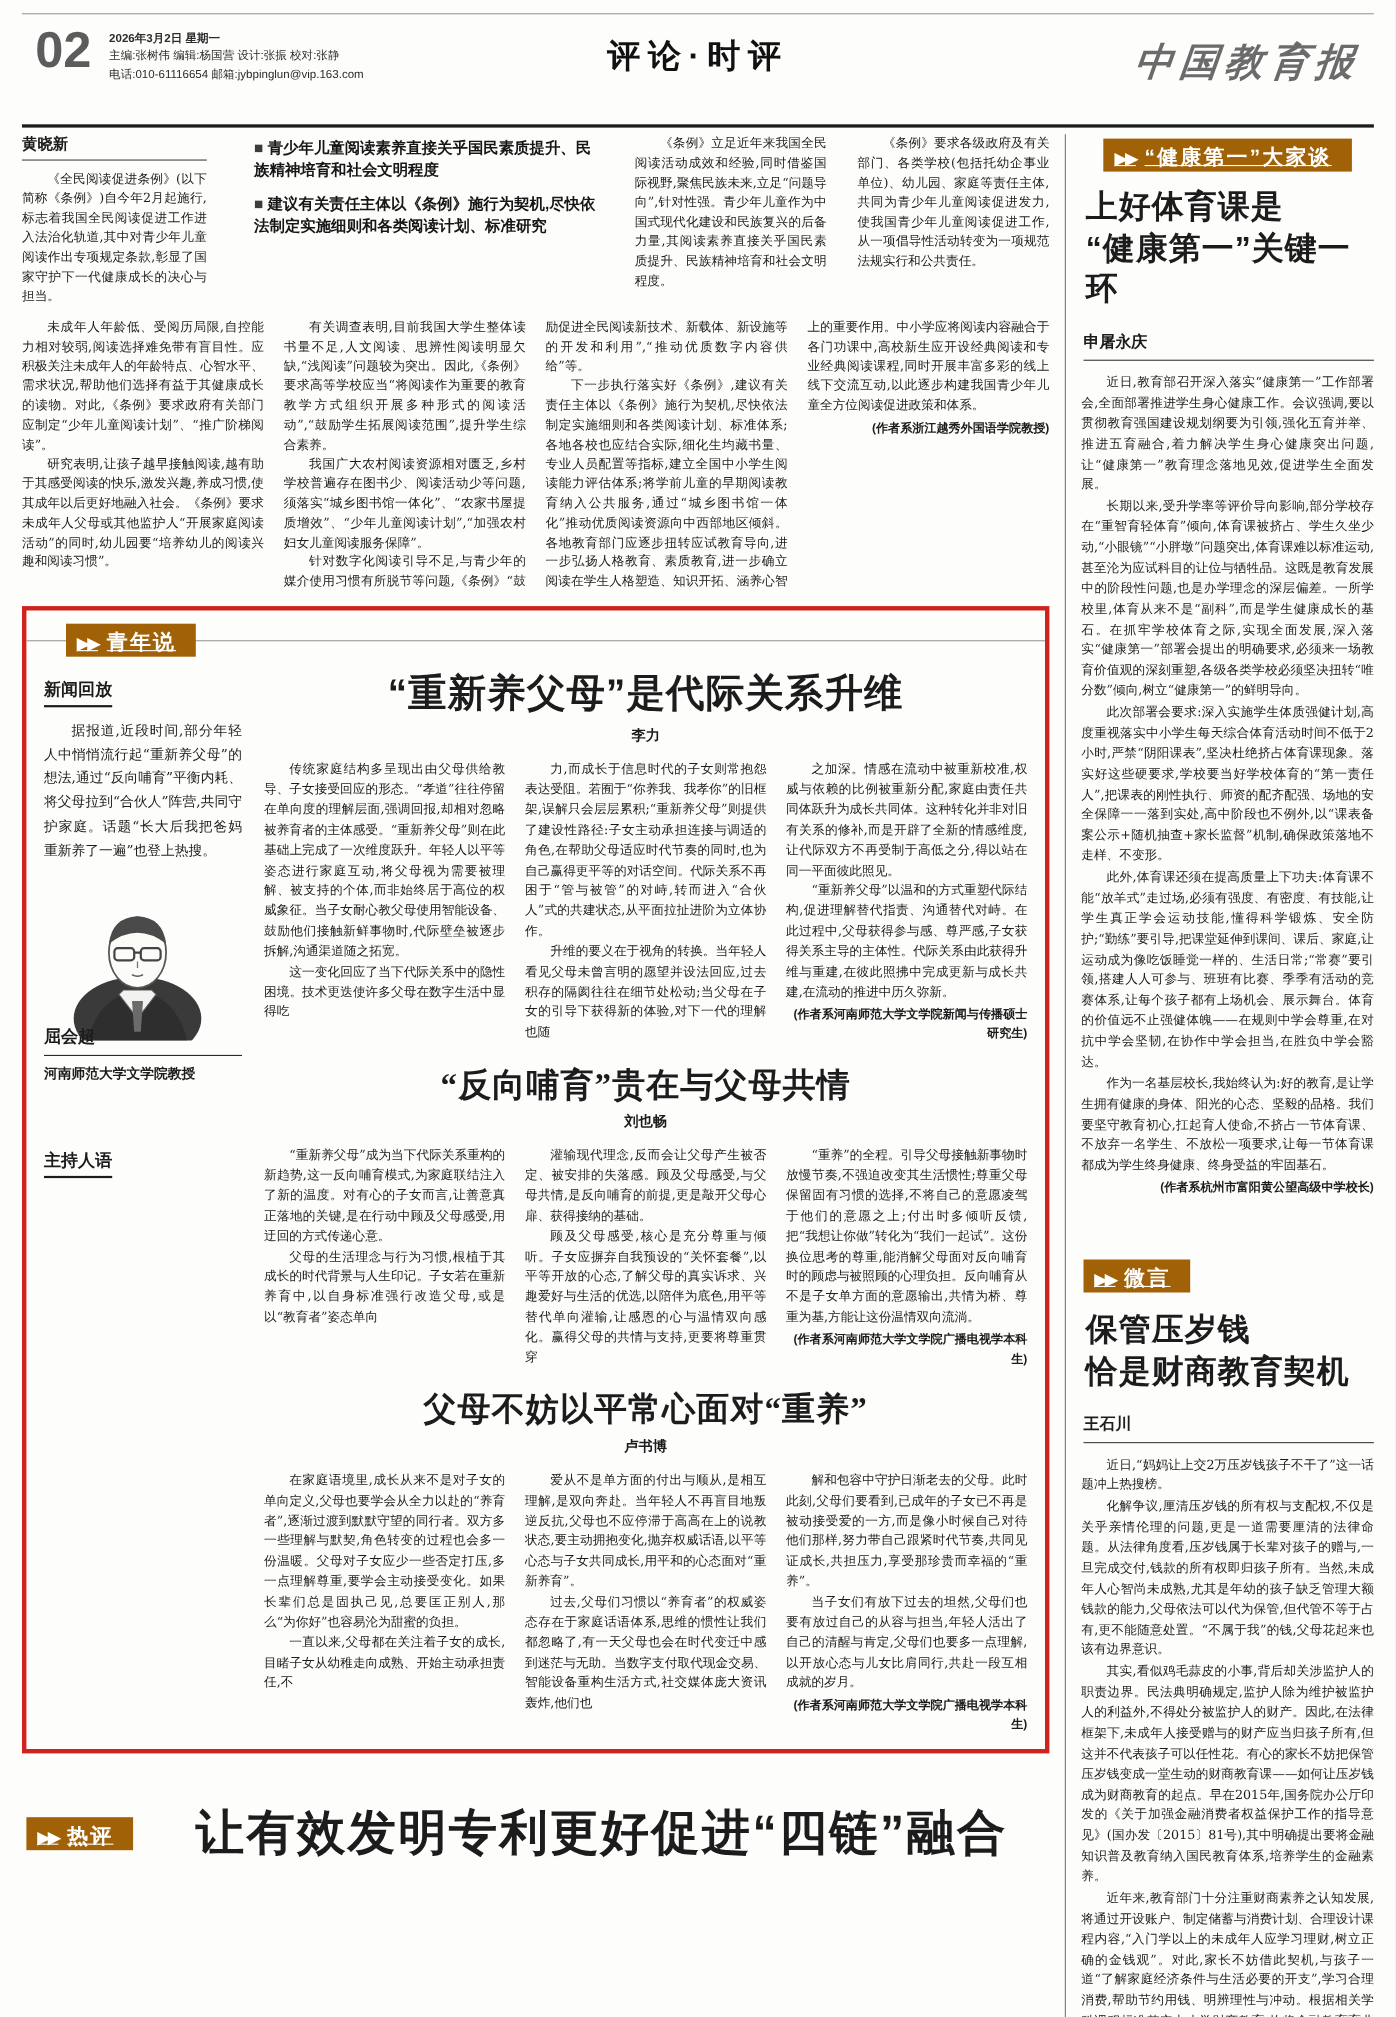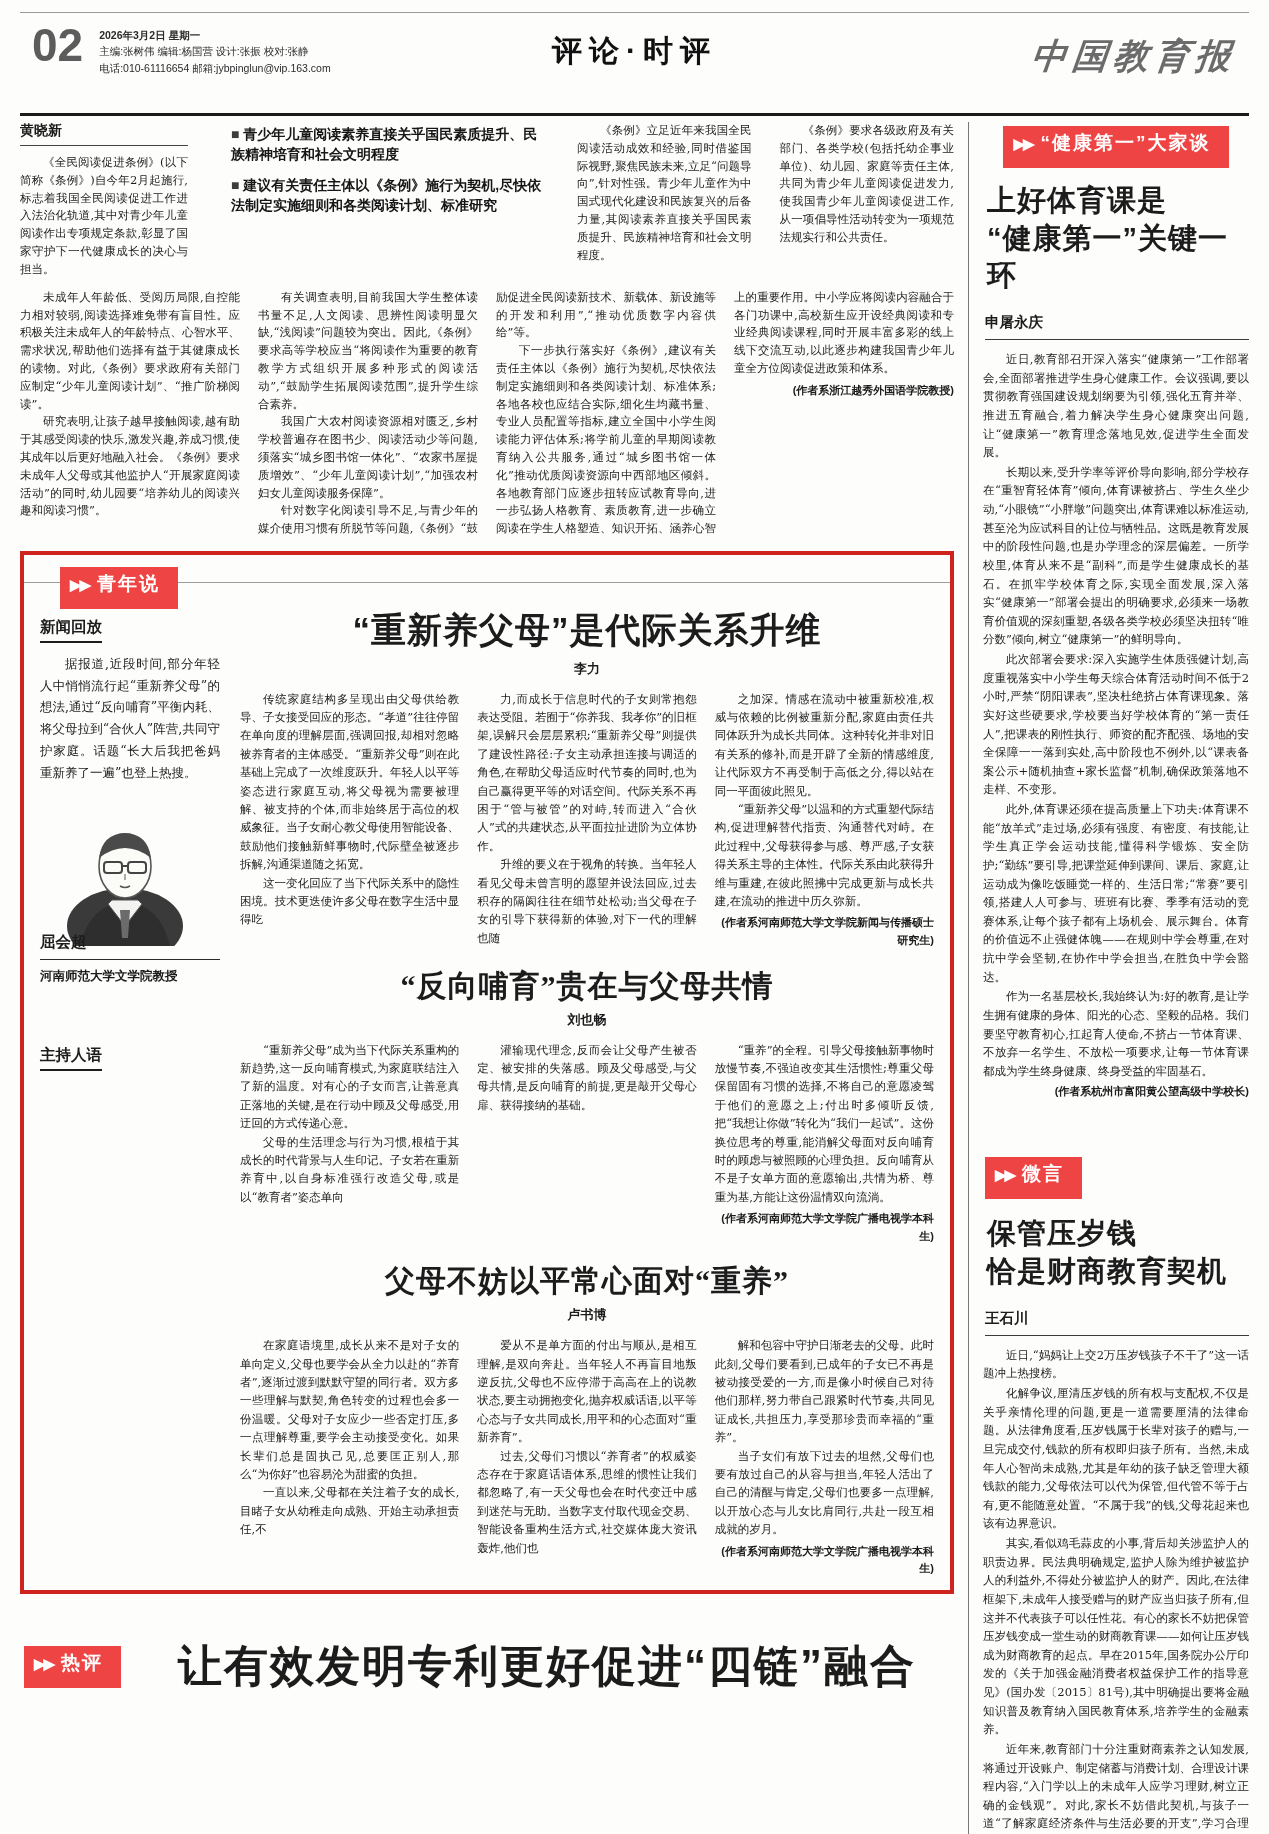--- a/index.html
+++ b/index.html
@@ -48,22 +48,22 @@
   .bullet::before { content:"■ "; color:#3c3c3c; }
   .dr-c3,.dr-c4 { flex:1; min-width:0; }
   .dr-body { column-count:4; column-gap:18px; column-fill:auto; height:250px; font-size:11.5px; line-height:1.55; text-align:justify; overflow:hidden; }
   .para { margin:0; text-indent:2em; }
   .attribution { text-align:right; font-family:"Liberation Sans",sans-serif; font-weight:bold; font-size:11px; margin-top:4px; }
 
   
   .youth { border:4px solid #cf231d; margin:12px 0 14px 0; padding:12px 16px 12px 16px; }
   .badge-row { position:relative; height:32px; margin-bottom:4px; }
   .badge-row::before { content:""; position:absolute; left:-16px; right:-16px; top:15px; border-top:1px solid #9a9a9a; }
-  .badge { position:relative; display:inline-block; background:#ef4444; color:#fff;
-    font-family:"Liberation Sans",sans-serif; font-weight:bold; font-size:19px; padding:4px 18px 12px 10px; margin-left:20px; letter-spacing:2px; }
+  .badge { position:relative; display:inline-block; background:#a16207; color:#fff;
+    font-family:"Liberation Sans",sans-serif; font-weight:bold; font-size:19px; padding:4px 18px 0 10px; margin-left:20px; letter-spacing:2px;text-decoration:underline; }
   .badge .arr { font-size:15px; letter-spacing:-2px; margin-right:8px; }
   .youth-flex { display:flex; gap:20px; }
   .y-sidebar { width:180px; flex-shrink:0; }
   .side-label { display:inline-block; font-family:"Liberation Sans",sans-serif; font-weight:bold; font-size:15.5px; border-bottom:2px solid #1c1c1c; padding-bottom:3px; margin:14px 0 10px 0; }
   .side-text { font-size:12.5px; line-height:1.75; text-align:justify; }
   .portrait-wrap { margin:34px 0 8px 10px; width:150px; }
   .expert-name { font-family:"Liberation Sans",sans-serif; font-weight:bold; font-size:15.5px; border-bottom:1px solid #2a2a2a; padding-bottom:6px; margin-top:-26px; }
   .expert-title { font-family:"Liberation Sans",sans-serif; font-weight:bold; font-size:12.5px; margin-top:8px; }
   .host-block { margin-top:46px; }
   .y-main { flex:1; min-width:0; }
@@ -187,20 +187,21 @@
 
             <h2 class="y-h2">“反向哺育”贵在与父母共情</h2>
             <div class="y-byline">刘也畅</div>
             <div class="y-cols">
               <div class="y-col">
                   <p class="para">“重新养父母”成为当下代际关系重构的新趋势,这一反向哺育模式,为家庭联结注入了新的温度。对有心的子女而言,让善意真正落地的关键,是在行动中顾及父母感受,用迂回的方式传递心意。</p>
                   <p class="para">父母的生活理念与行为习惯,根植于其成长的时代背景与人生印记。子女若在重新养育中,以自身标准强行改造父母,或是以“教育者”姿态单向</p>
                 </div>
               <div class="y-col">
                   <p class="para">灌输现代理念,反而会让父母产生被否定、被安排的失落感。顾及父母感受,与父母共情,是反向哺育的前提,更是敲开父母心扉、获得接纳的基础。</p>
+                  <p class="para">顾及父母感受,核心是充分尊重与倾听。子女应摒弃自我预设的“关怀套餐”,以平等开放的心态,了解父母的真实诉求、兴趣爱好与生活的优选,以陪伴为底色,用平等替代单向灌输,让感恩的心与温情双向感化。赢得父母的共情与支持,更要将尊重贯穿</p>
                 </div>
               <div class="y-col">
                 <div>
                     <p class="para">“重养”的全程。引导父母接触新事物时放慢节奏,不强迫改变其生活惯性;尊重父母保留固有习惯的选择,不将自己的意愿凌驾于他们的意愿之上;付出时多倾听反馈,把“我想让你做”转化为“我们一起试”。这份换位思考的尊重,能消解父母面对反向哺育时的顾虑与被照顾的心理负担。反向哺育从不是子女单方面的意愿输出,共情为桥、尊重为基,方能让这份温情双向流淌。</p>
                   </div>
                 <div class="attribution">(作者系河南师范大学文学院广播电视学本科生)</div>
               </div>
             </div>
 
             <h2 class="y-h2">父母不妨以平常心面对“重养”</h2>

